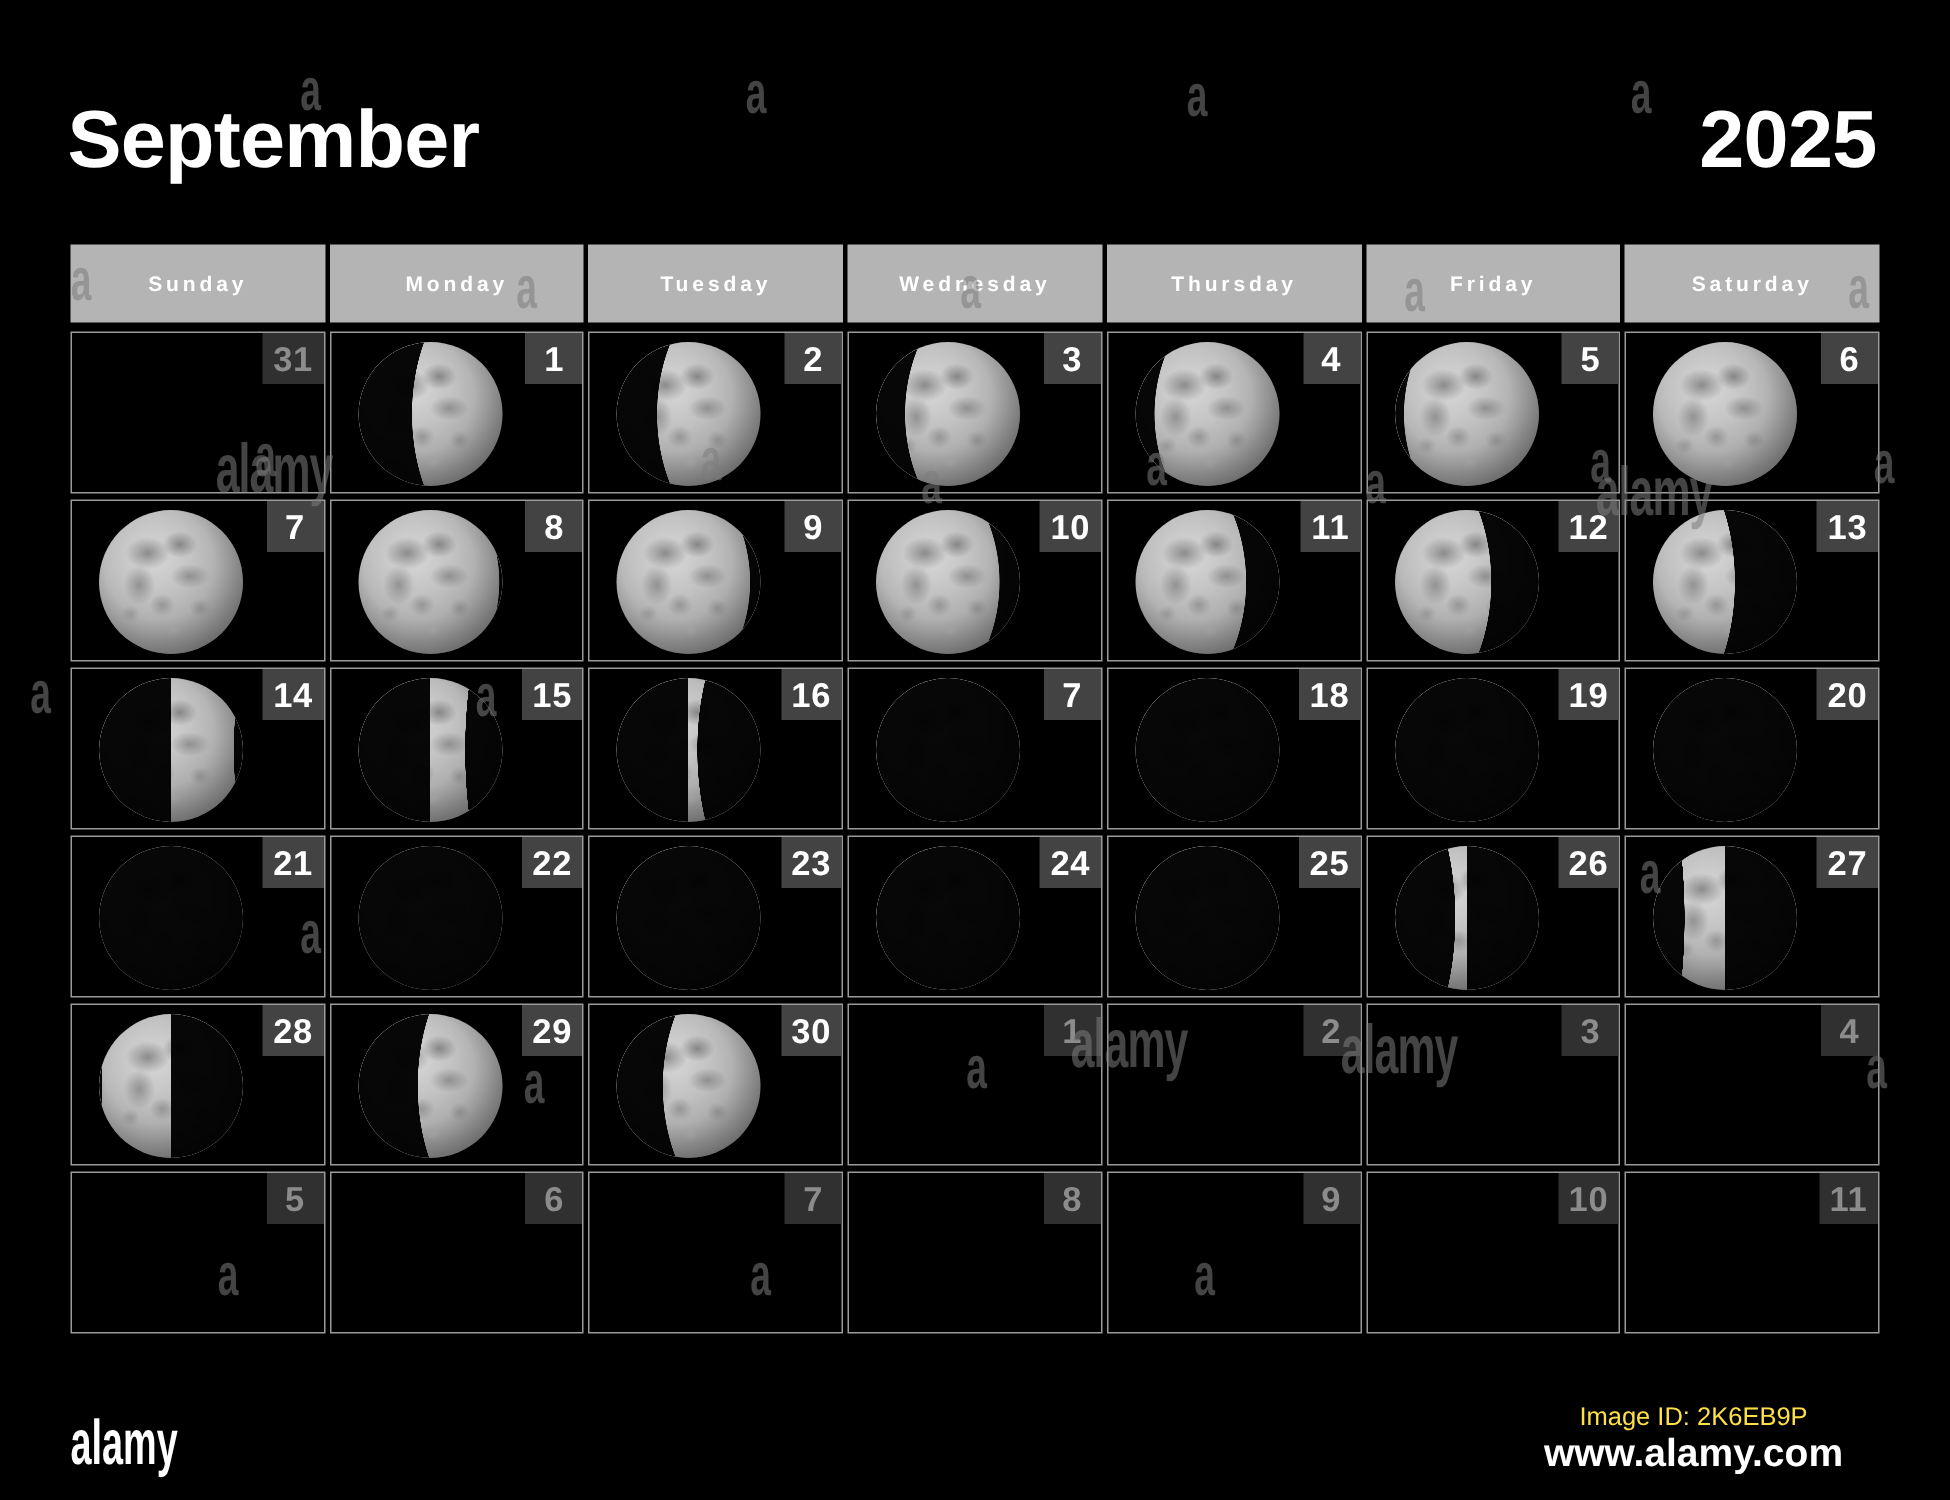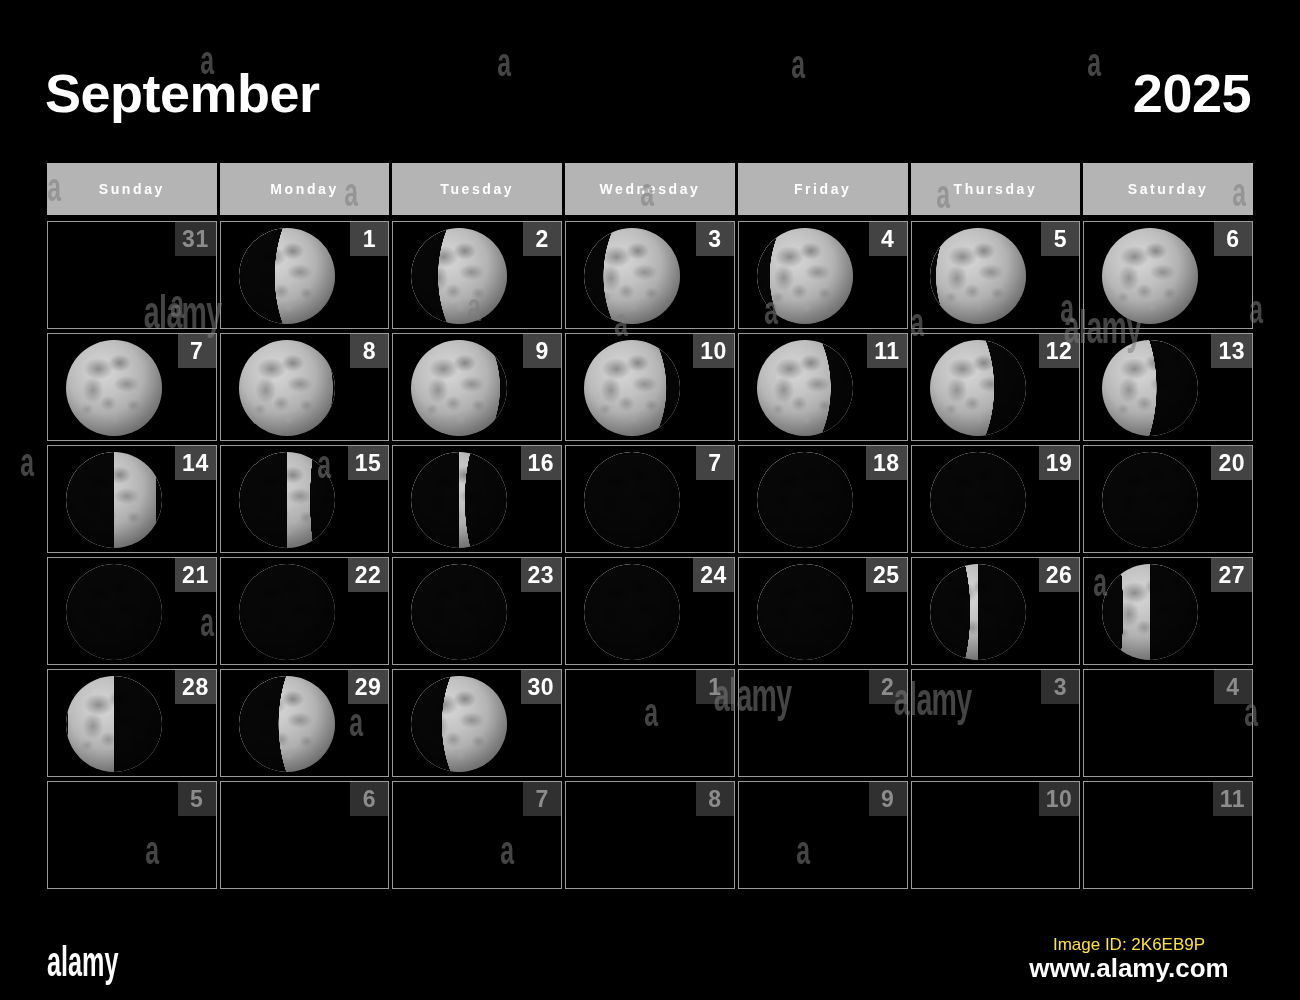--- a/index.html
+++ b/index.html
@@ -142,24 +142,24 @@
         <div class="dow-cell">
           <div class="dow-label">Monday</div>
         </div>
         <div class="dow-cell">
           <div class="dow-label">Tuesday</div>
         </div>
         <div class="dow-cell">
           <div class="dow-label">Wednesday</div>
         </div>
         <div class="dow-cell">
+          <div class="dow-label">Thursday</div>
+        </div>
+        <div class="dow-cell">
           <div class="dow-label">Friday</div>
-        </div>
-        <div class="dow-cell">
-          <div class="dow-label">Thursday</div>
         </div>
         <div class="dow-cell">
           <div class="dow-label">Saturday</div>
         </div>
       </div>
     <div class="weeks" id="weeks">
         <div class="week-row">
           <div class="day-cell other-month">
             <div class="day-badge">31</div>
           </div>

